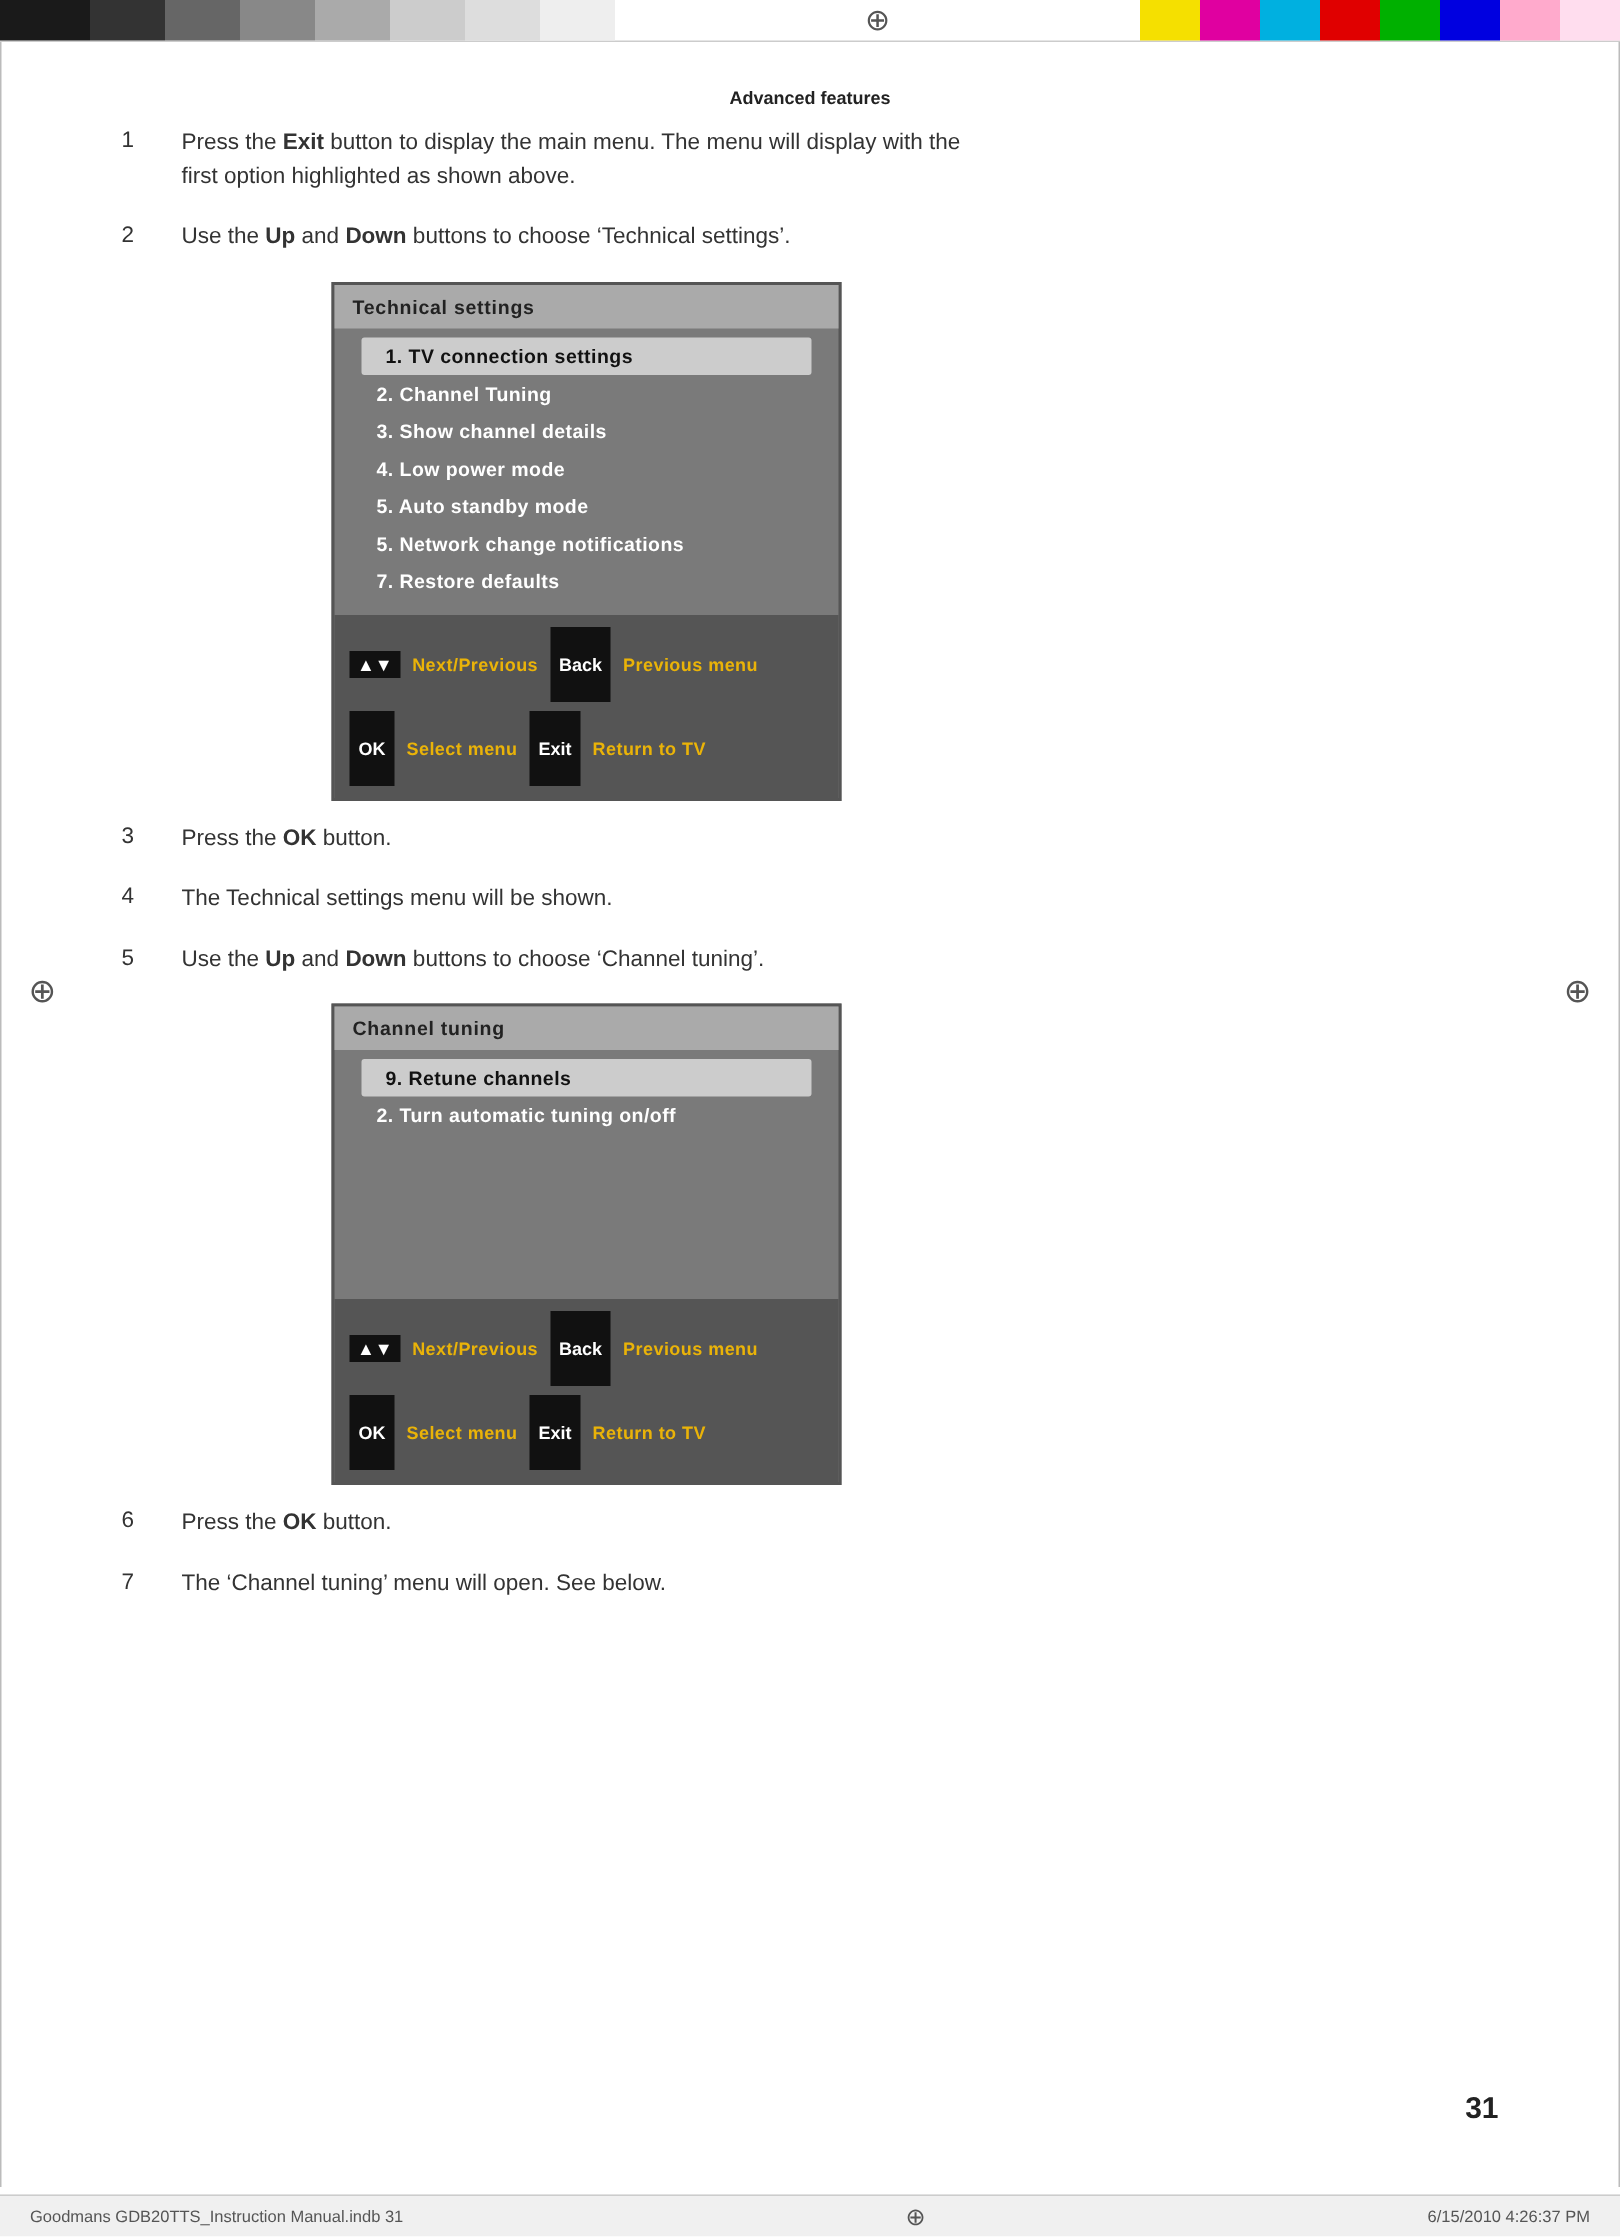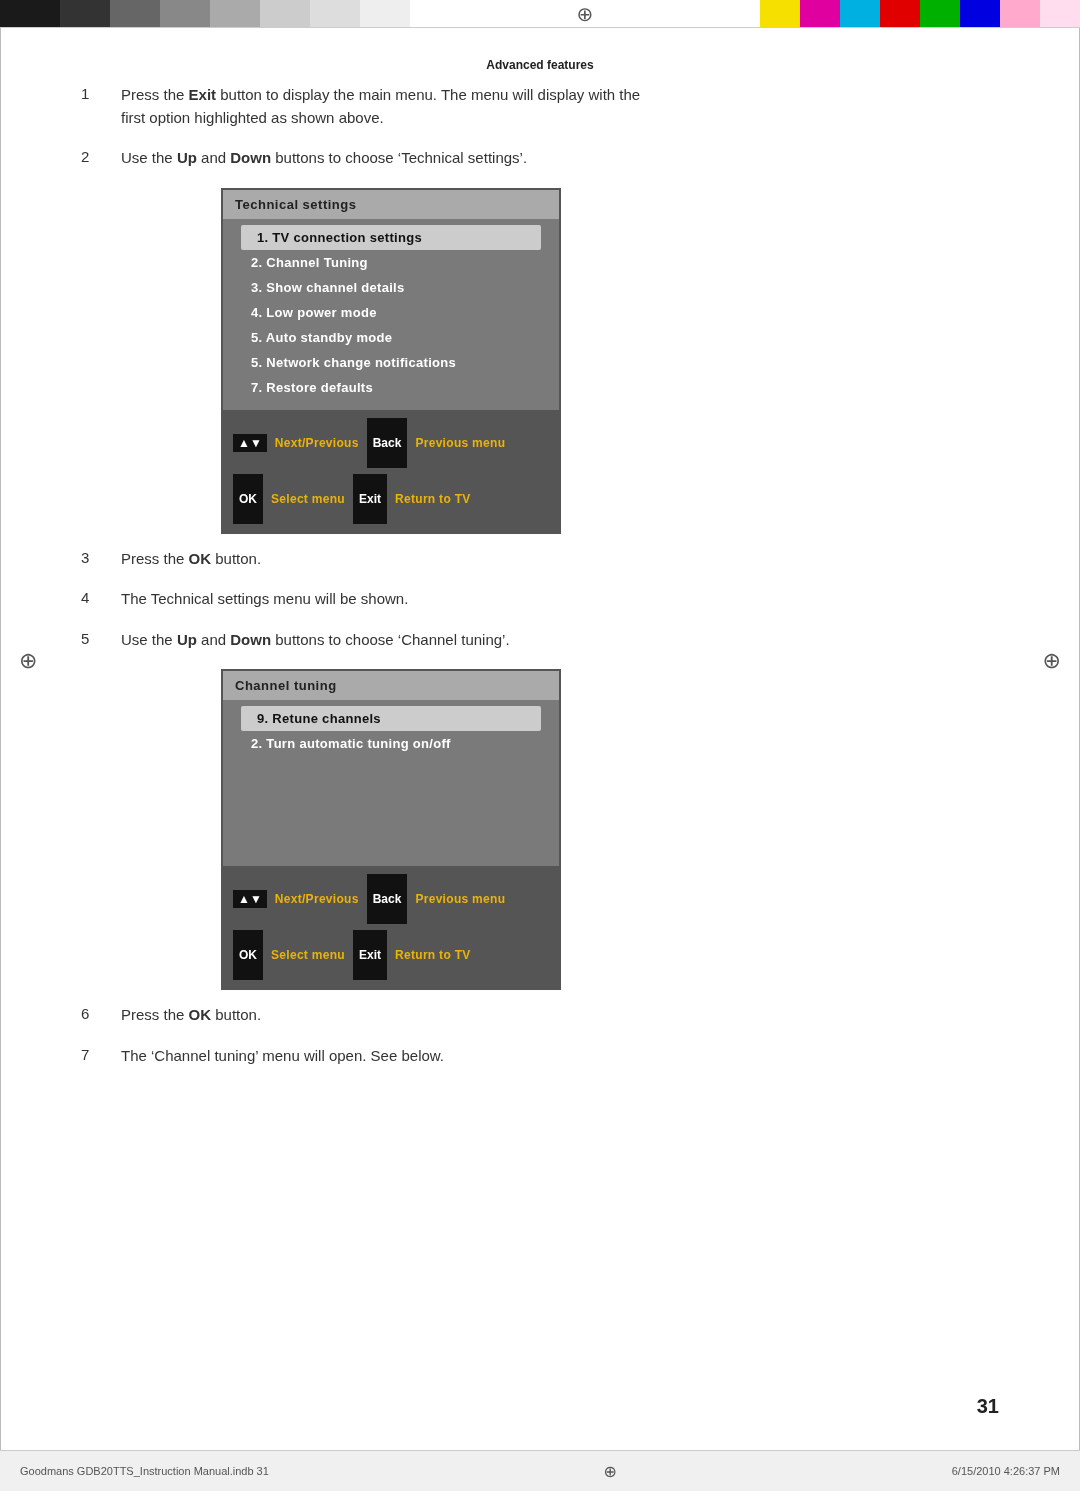--- a/index.html
+++ b/index.html
@@ -195,21 +195,21 @@
       font-weight: bold;
       color: #222;
     }
 
     
     .bottom-bar {
       position: absolute;
       bottom: 0;
       left: 0;
       right: 0;
-      height: 41px;
+      height: 28px;
       background: #f0f0f0;
       border-top: 1px solid #ccc;
       display: flex;
       align-items: center;
       padding: 0 20px;
       font-size: 11px;
       color: #555;
       justify-content: space-between;
     }
 

